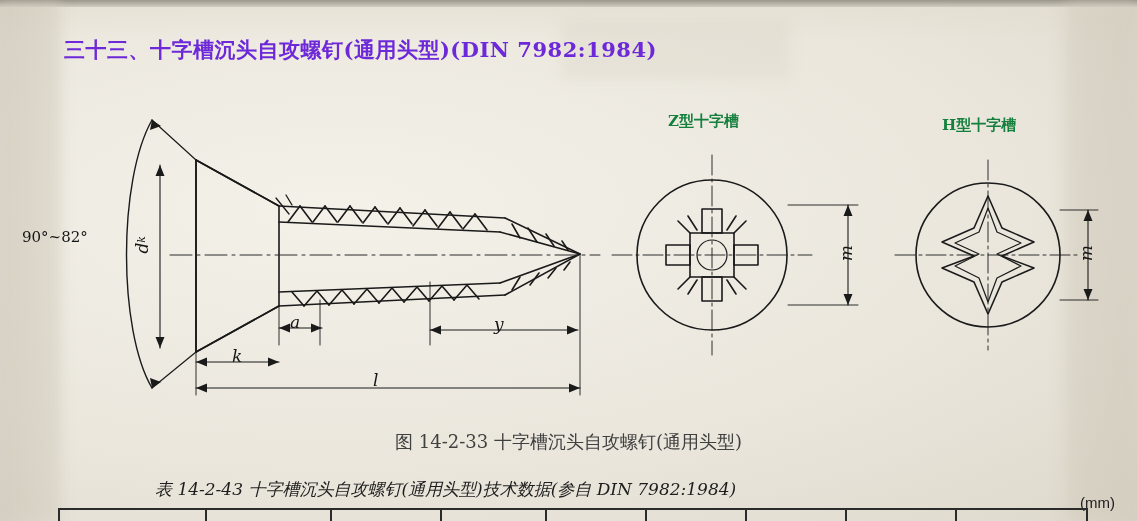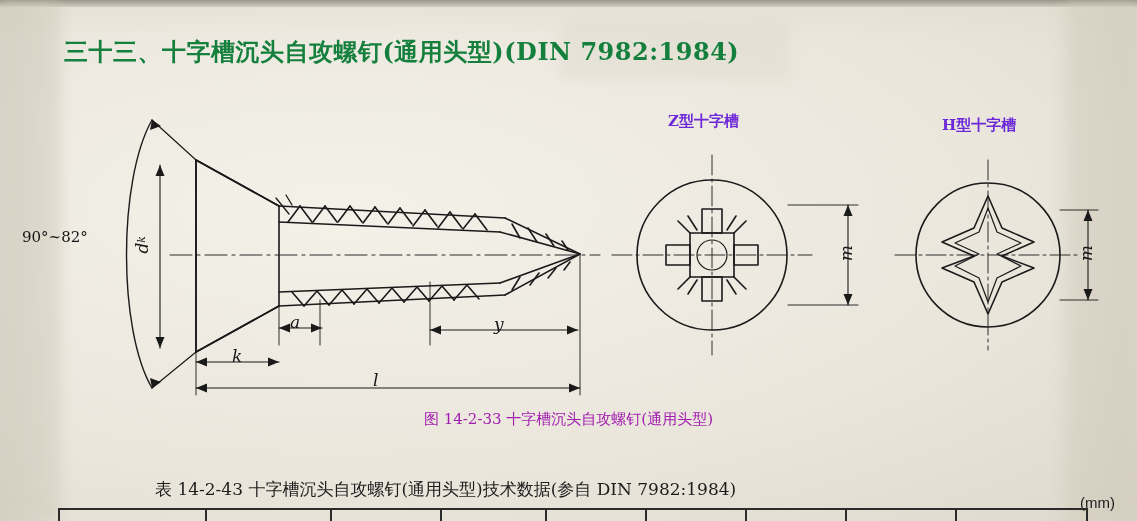--- a/index.html
+++ b/index.html
@@ -25,45 +25,46 @@
     filter:blur(7px);
     pointer-events:none;
   }
   .top-rule{
     position:absolute;left:0;right:0;top:0;height:7px;
     background:linear-gradient(180deg,#8e8a7d,#cdc9bc);
     opacity:.85;
   }
   .title{
     position:absolute;left:64px;top:36px;
-    font-size:24px;font-weight:bold;color:#15803d;
+    font-size:21px;font-weight:bold;color:#6d28d9;
     letter-spacing:.5px;white-space:nowrap;
     font-family:"DejaVu Serif", serif;
   }
   .fig-caption{
     position:absolute;left:50%;transform:translateX(-50%);
-    top:410px;font-size:15px;color:#a21caf;white-space:nowrap;
+    top:430px;font-size:18px;color:#404040;white-space:nowrap;
     font-family:"DejaVu Serif", serif;
   }
   .table-caption{
     position:absolute;left:155px;top:478px;
     font-size:17px;color:#1d1d1d;white-space:nowrap;
     font-family:"DejaVu Serif", serif;
+    font-style:italic;
   }
   .mm{
     position:absolute;right:22px;top:494px;
     font-size:15px;color:#1d1d1d;
     font-family:Liberation Sans, sans-serif;
   }
   .label{
     position:absolute;font-size:15px;color:#151515;white-space:nowrap;
     font-family:"DejaVu Serif", serif;
   }
   .sub-head{
-    position:absolute;font-size:15px;font-weight:bold;color:#6d28d9;white-space:nowrap;
+    position:absolute;font-size:15px;font-weight:bold;color:#15803d;white-space:nowrap;
     font-family:"DejaVu Serif", serif;
   }
   .ital{font-style:italic;font-family:"DejaVu Serif", serif;}
   svg{position:absolute;left:0;top:0;}
   .tbl{
     position:absolute;left:0;right:0;top:508px;height:13px;
   }
   .tbl-line{position:absolute;background:#2b2b2b;}
 </style>
 </head>

